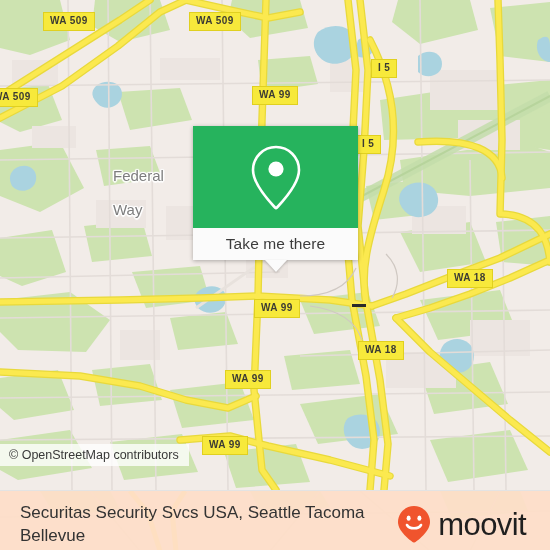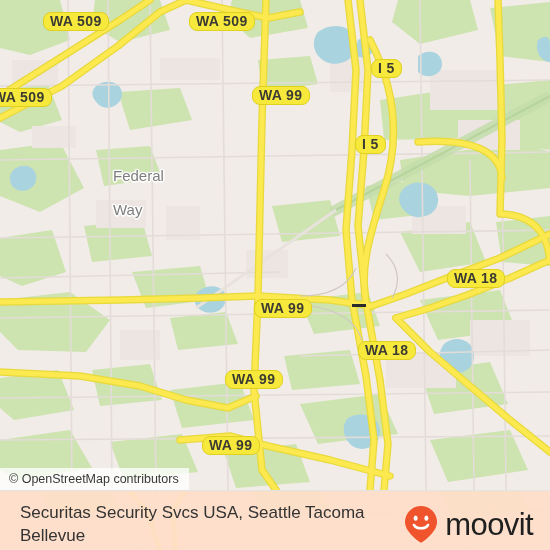--- a/index.html
+++ b/index.html
@@ -25,23 +25,23 @@
     overflow: hidden;
     background: #f2ece8;
   }
   .map-svg { position: absolute; left: 0; top: 0; }
 
   
   .shield {
     position: absolute;
     background: #f7e93b;
     border: 1.5px solid #e0d020;
-    border-radius: 8px;
+    border-radius: 0;
     color: #3b3b34;
-    font-size: 14px;
+    font-size: 10px;
     font-weight: bold;
     letter-spacing: 0.4px;
     padding: 2px 6px 3px 6px;
     white-space: nowrap;
     line-height: 12px;
     box-sizing: border-box;
   }
 
   .city-label {
     position: absolute;
@@ -98,21 +98,21 @@
     width: 0; height: 0;
     border-left: 11px solid transparent;
     border-right: 11px solid transparent;
     border-top: 12px solid #fbfbfb;
     filter: drop-shadow(0 1px 1px rgba(0,0,0,0.22));
   }
 
   
   .attribution {
     position: absolute;
-    left: 0; top: 468px;
+    left: 0; top: 444px;
     height: 22px;
     padding: 0 10px 0 9px;
     display: flex;
     align-items: center;
     background: rgba(255,255,255,0.78);
     color: #383838;
     font-size: 12.5px;
     white-space: nowrap;
   }
 
@@ -141,21 +141,21 @@
   .footer-title {
     position: absolute;
     left: 20px; top: 10px;
     width: 370px;
     color: #333333;
     font-size: 17px;
     line-height: 23px;
   }
   .footer-logo {
     position: absolute;
-    right: 17px; top: 14px;
+    right: 24px; top: 14px;
     display: flex;
     align-items: center;
     gap: 7px;
   }
   .logo-word {
     color: #1f1f1f;
     font-size: 31px;
     line-height: 31px;
     letter-spacing: -0.6px;
     font-weight: normal;
@@ -334,20 +334,32 @@
     <div class="shield" style="left:-14px; top:88px;">WA 509</div>
     <div class="shield" style="left:252px; top:86px;">WA 99</div>
     <div class="shield" style="left:371px; top:59px;">I 5</div>
     <div class="shield" style="left:355px; top:135px;">I 5</div>
     <div class="shield" style="left:447px; top:269px;">WA 18</div>
     <div class="shield" style="left:254px; top:299px;">WA 99</div>
     <div class="shield" style="left:358px; top:341px;">WA 18</div>
     <div class="shield" style="left:225px; top:370px;">WA 99</div>
     <div class="shield" style="left:202px; top:436px;">WA 99</div>
 
+    <div class="callout">
+      <div class="callout-top">
+        <svg class="callout-pin" width="56" height="68" viewBox="0 0 56 68">
+          <path d="M28 4 C15.3 4 5 14.3 5 27 C5 41.5 21 58 27 64.5 C27.5 65 28.5 65 29 64.5 C35 58 51 41.5 51 27 C51 14.3 40.7 4 28 4 Z" fill="none" stroke="#ffffff" stroke-width="2.6" stroke-linejoin="round"></path>
+          <circle cx="28" cy="26" r="7.6" fill="#ffffff"></circle>
+        </svg>
+      </div>
+      <div class="callout-bottom">
+        <span class="callout-label">Take me there</span>
+      </div>
+      <div class="callout-tail"></div>
+    </div>
 
     <div class="attribution">
       <span>© OpenStreetMap contributors</span>
     </div>
   </div>
 
   <div class="footer">
     <svg class="footer-mapbg" width="550" height="60" viewBox="0 0 550 60">
       <rect x="0" y="0" width="550" height="60" fill="#f2ece8"></rect>
       <g fill="#cde3b0">

